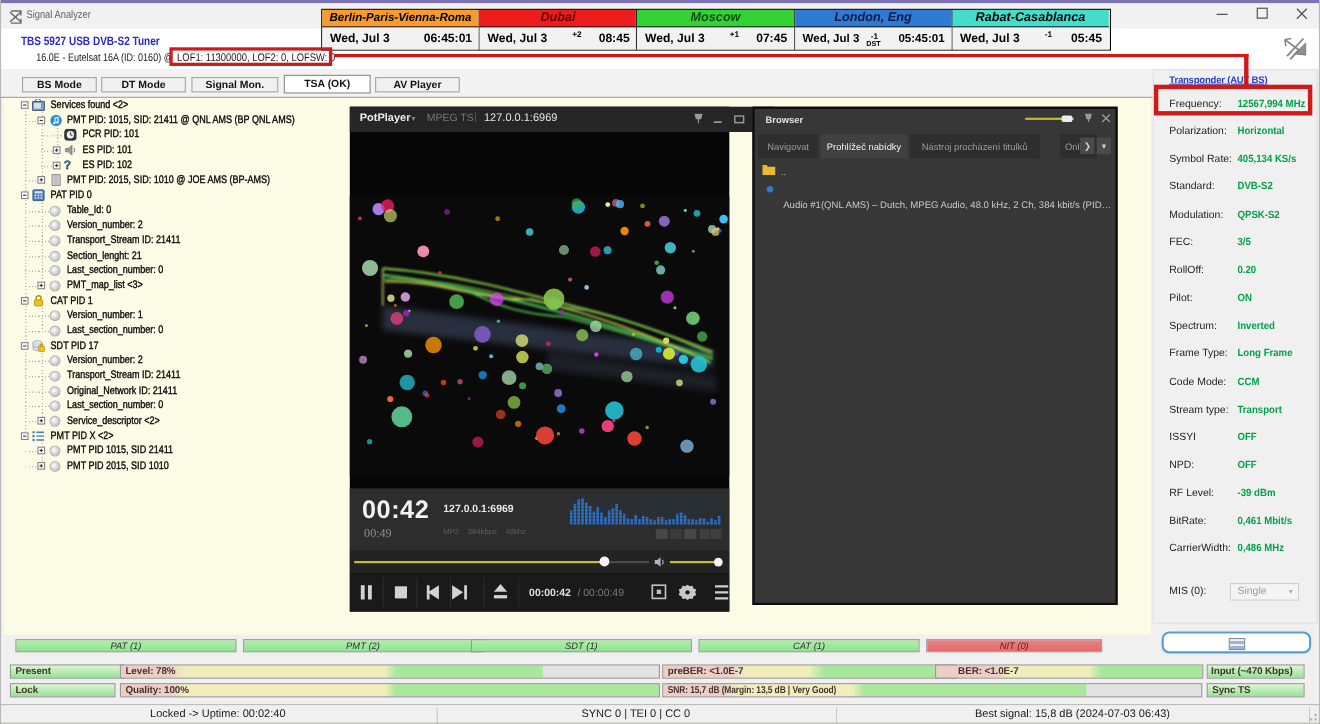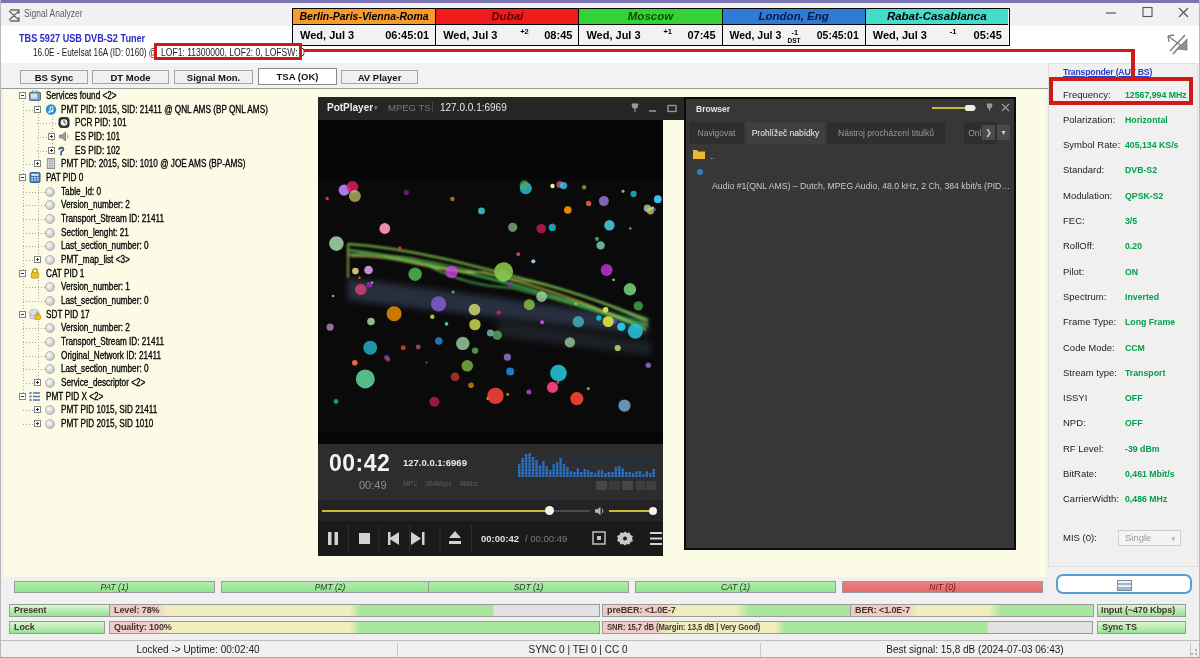--- a/index.html
+++ b/index.html
@@ -135,21 +135,21 @@
       <div class="chead" style="background:#44ddcc;">Rabat-Casablanca</div>
   <div class="ctime">
         <span class="d">Wed, Jul 3</span>
         <span class="z" style="left:84px;">-1</span>
         <span class="t">05:45</span>
       </div>
     </div>
 </div>
 
 <div id="tabstrip" class="abs"></div>
-<div class="tab abs" style="left:20px;width:68px;">BS Sync</div>
+<div class="tab abs" style="left:20px;width:68px;">BS Mode</div>
 <div class="tab abs" style="left:92px;width:77px;">DT Mode</div>
 <div class="tab abs" style="left:174px;width:79px;">Signal Mon.</div>
 <div class="tab active abs" style="left:258px;width:79px;">TSA (OK)</div>
 <div class="tab abs" style="left:341px;width:77px;">AV Player</div>
 
 <div id="content" class="abs"></div>
 <div id="rightpanel" class="abs"></div>
 <div id="tree" class="abs" style="left:0;top:0;">
     <div class="vline" style="left:22.5px;top:101.0px;height:295.7px;"></div>
     <div class="vline" style="left:37.5px;top:102.0px;height:62.3px;"></div>
@@ -485,21 +485,21 @@
           <circle cx="258.8" cy="220.7" r="6.6" fill="#f44336" opacity="0.92"></circle>
           <circle cx="97.1" cy="96.3" r="6.7" fill="#4caf50" opacity="0.89"></circle>
           <circle cx="18.4" cy="65.6" r="7.3" fill="#a5d6a7" opacity="0.87"></circle>
           <circle cx="177.5" cy="217.9" r="8.2" fill="#f44336" opacity="0.89"></circle>
         </g>
   </svg>
  </div>
 
  <div style="position:absolute;left:0;top:347px;width:345px;height:56px;background:#2d2d2d;">
   <span style="position:absolute;left:11px;top:6px;font-size:23px;font-weight:bold;color:#f2f2f2;letter-spacing:0.5px;">00:42</span>
-  <span style="position:absolute;left:41px;top:35px;font-size:11px;color:#8f8f8f;">00:49</span>
+  <span style="position:absolute;left:13px;top:35px;font-size:11px;color:#8f8f8f;font-family:Liberation Serif, serif;">00:49</span>
   <span style="position:absolute;left:85px;top:13px;font-size:9.5px;font-weight:bold;color:#e8e8e8;">127.0.0.1:6969</span>
   <span style="position:absolute;left:85px;top:36px;font-size:7px;color:#5e5e5e;">MP2&nbsp;&nbsp;&nbsp;&nbsp;384kbps&nbsp;&nbsp;&nbsp;&nbsp;48khz</span>
   <svg style="position:absolute;left:200px;top:7px" width="138" height="26" viewBox="0 0 138 26">
         <rect x="0" y="13" width="2.4" height="13" fill="#2f72c4"></rect>
         <rect x="3.45" y="7" width="2.4" height="19" fill="#2f72c4"></rect>
         <rect x="6.9" y="3" width="2.4" height="23" fill="#2f72c4"></rect>
         <rect x="10.350000000000001" y="2" width="2.4" height="24" fill="#2f72c4"></rect>
         <rect x="13.8" y="6" width="2.4" height="20" fill="#2f72c4"></rect>
         <rect x="17.25" y="9" width="2.4" height="17" fill="#2f72c4"></rect>
         <rect x="20.7" y="14" width="2.4" height="12" fill="#2f72c4"></rect>
@@ -659,28 +659,28 @@
 
 <div id="redh" class="abs"></div>
 <div id="redv" class="abs"></div>
 <div id="lofbox" class="abs redbox"></div>
 <div id="freqbox" class="abs redbox"></div>
 
 <div class="pbar" style="left:14px;width:201px;">PAT (1)</div>
 <div class="pbar" style="left:221px;width:218px;">PMT (2)</div>
 <div class="pbar" style="left:428px;width:201px;">SDT (1)</div>
 <div class="pbar" style="left:635px;width:201px;">CAT (1)</div>
-<div class="pbar" style="left:842px;width:201px;background:linear-gradient(#ec8080,#e36a6a);color:#6d1515;">NIT (0)</div>
+<div class="pbar" style="left:842px;width:160px;background:linear-gradient(#ec8080,#e36a6a);color:#6d1515;">NIT (0)</div>
 <div class="abs" style="left:1056px;top:574px;width:136px;height:20px;background:#fff;border:2px solid #569fd6;border-radius:7px;box-sizing:border-box;">
  <div style="margin:4px auto 0;width:13px;height:9px;background:linear-gradient(#eef2f8 0 2px,#9fb6cc 2px 4px,#eef2f8 4px 6px,#9fb6cc 6px 9px);border:1px solid #7a8fa6;"></div>
 </div>
 <div class="sbar" style="left:9px;top:604px;width:104px;background:linear-gradient(180deg,#ddf6d3,#96e295);"><span style="left:4px;">Present</span></div>
 <div class="sbar" style="left:109px;top:604px;width:491px;background:linear-gradient(90deg,#eecdc7 0,#eecdc7 44px,#f0eebc 58px,#f0eebc 240px,#a9e79c 250px,#a9e79c 383px,#e2e2e2 384px,#e2e2e2 100%);"><span style="left:4px;">Level: 78%</span></div>
 <div class="sbar" style="left:602px;top:604px;width:268px;background:linear-gradient(90deg,#eecdc7 0,#eecdc7 62px,#f0eebc 74px,#f0eebc 132px,#a9e79c 146px,#a9e79c 100%);"><span style="left:4px;">preBER: &lt;1.0E-7</span></div>
-<div class="sbar" style="left:850px;top:604px;width:244px;background:linear-gradient(90deg,#eecdc7 0,#eecdc7 55px,#f0eebc 66px,#f0eebc 138px,#a9e79c 150px,#a9e79c 100%);"><span style="left:4px;">BER: &lt;1.0E-7</span></div>
+<div class="sbar" style="left:850px;top:604px;width:244px;background:linear-gradient(90deg,#eecdc7 0,#eecdc7 55px,#f0eebc 66px,#f0eebc 138px,#a9e79c 150px,#a9e79c 100%);"><span style="left:20px;">BER: &lt;1.0E-7</span></div>
 <div class="sbar" style="left:1097px;top:604px;width:89px;background:linear-gradient(180deg,#ddf6d3,#96e295);"><span style="left:3px;">Input (~470 Kbps)</span></div>
 <div class="sbar" style="left:9px;top:620.5px;width:96px;background:linear-gradient(180deg,#ddf6d3,#96e295);"><span style="left:4px;">Lock</span></div>
 <div class="sbar" style="left:109px;top:620.5px;width:491px;background:linear-gradient(90deg,#eecdc7 0,#eecdc7 44px,#f0eebc 58px,#f0eebc 240px,#a9e79c 250px,#a9e79c 100%);"><span style="left:4px;">Quality: 100%</span></div>
 <div class="sbar" style="left:602px;top:620.5px;width:491px;background:linear-gradient(90deg,#eecdc7 0,#eecdc7 52px,#f0eebc 68px,#f0eebc 172px,#a9e79c 182px,#a9e79c 384px,#e2e2e2 385px,#e2e2e2 100%);"><span style="left:4px;display:inline-block;transform:scaleX(0.85);transform-origin:0 0;">SNR: 15,7 dB (Margin: 13,5 dB | Very Good)</span></div>
 <div class="sbar" style="left:1097px;top:620.5px;width:89px;background:linear-gradient(180deg,#ddf6d3,#96e295);"><span style="left:4px;text-align:center;">Sync TS</span></div>
 <div id="statusbar" class="abs">
  <div class="sep" style="left:397px;"></div>
  <div class="sep" style="left:760px;"></div>
  <div class="sep" style="left:1190px;"></div>
  <div class="lbl" style="left:48px;">Locked -&gt; Uptime: 00:02:40</div>

